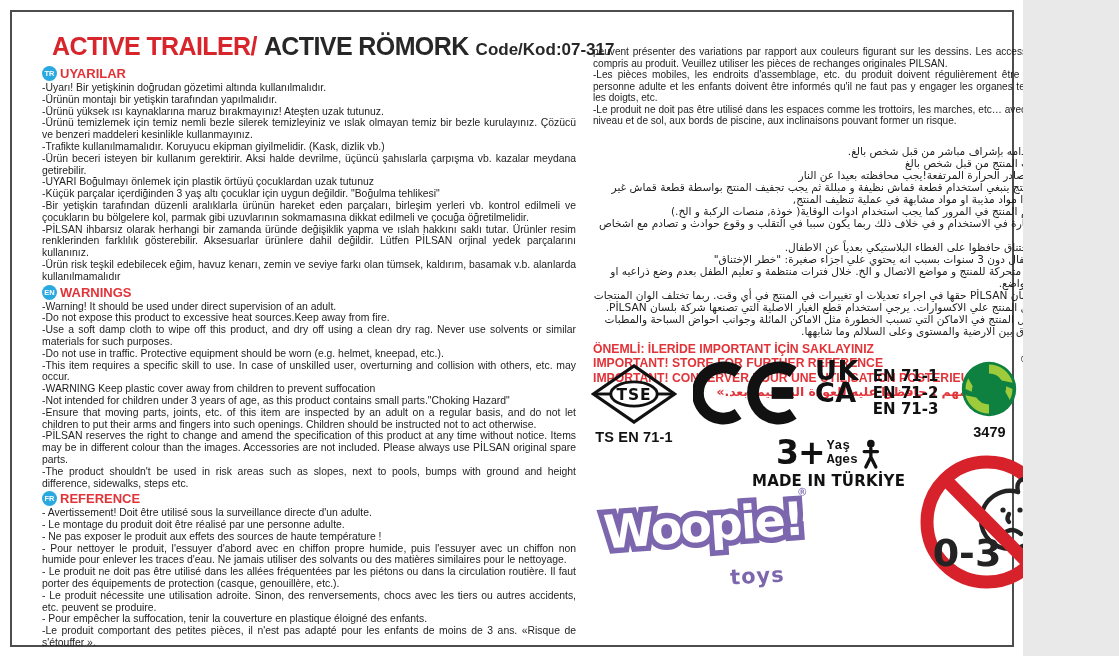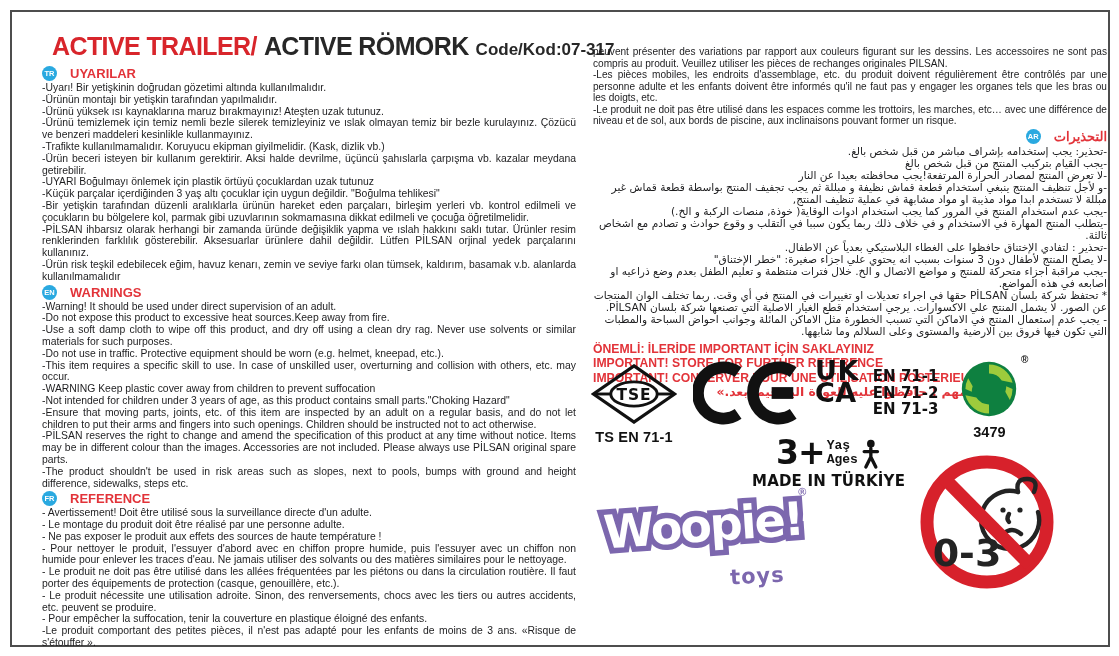--- a/index.html
+++ b/index.html
@@ -1,32 +1,32 @@
 <!DOCTYPE html>
 <html><head>
 <meta charset="utf-8">
 <style>
   html,body{margin:0;padding:0;background:#e9e9e9;}
-  #page{position:relative;width:1119px;height:656px;background:#ffffff;
+  #page{position:relative;width:1023px;height:656px;background:#ffffff;
         font-family:"Liberation Sans",sans-serif;color:#1d1d1f;overflow:hidden;}
   .frame{position:absolute;left:10px;top:10px;right:9px;bottom:9px;border:2px solid #4d4d4d;}
 
   
   .col-left{position:absolute;left:42px;top:30px;width:534px;}
   .col-right{position:absolute;left:593px;top:44px;width:514px;}
 
   
   .title-row{display:flex;align-items:baseline;gap:7px;white-space:nowrap;margin:2px 0 5px 10px;}
   .t-red{color:#d8252b;font-weight:bold;font-size:25px;letter-spacing:-0.6px;}
   .t-black{color:#272727;font-weight:bold;font-size:25px;letter-spacing:-0.6px;}
   .t-code{color:#272727;font-weight:bold;font-size:17px;}
 
   
   .section{margin-top:2px;}
-  .sec-head{display:flex;align-items:center;gap:13px;margin:2px 0 1px 0;}
+  .sec-head{display:flex;align-items:center;gap:3px;margin:2px 0 1px 0;}
   .badge{display:inline-flex;flex:0 0 auto;width:15px;height:15px;border-radius:50%;
          background:#2aa9e0;color:#fff;font-size:7.5px;font-weight:bold;
          align-items:center;justify-content:center;letter-spacing:0;}
   .sec-title{color:#e23339;font-weight:bold;font-size:13px;text-align:center;}
 
   
   .lines{font-size:10.4px;line-height:11.8px;text-align:justify;}
   .col-right .lines{font-size:10.1px;line-height:11.5px;}
   .rtl .sec-head{justify-content:flex-end;}
   .rtl .lines{direction:rtl;text-align:right;font-family:"DejaVu Sans",sans-serif;

